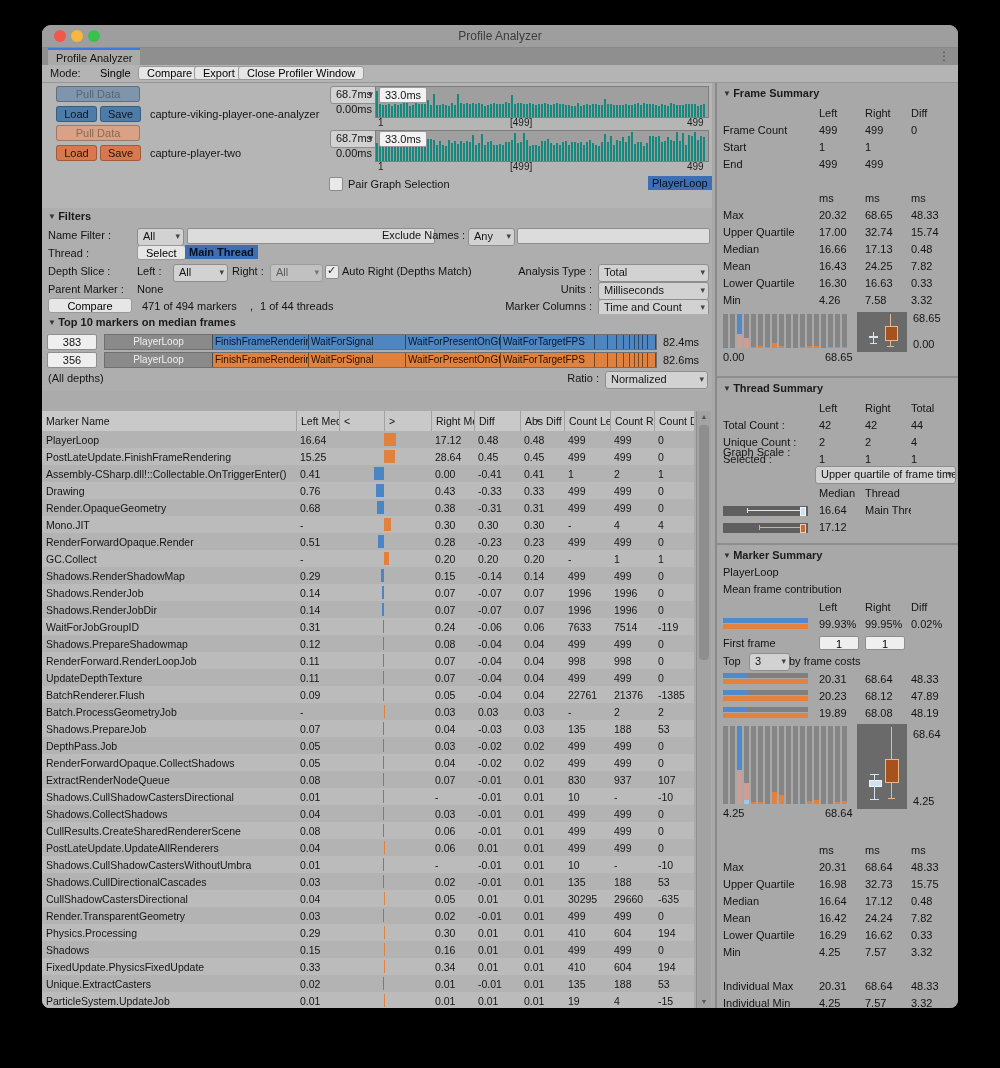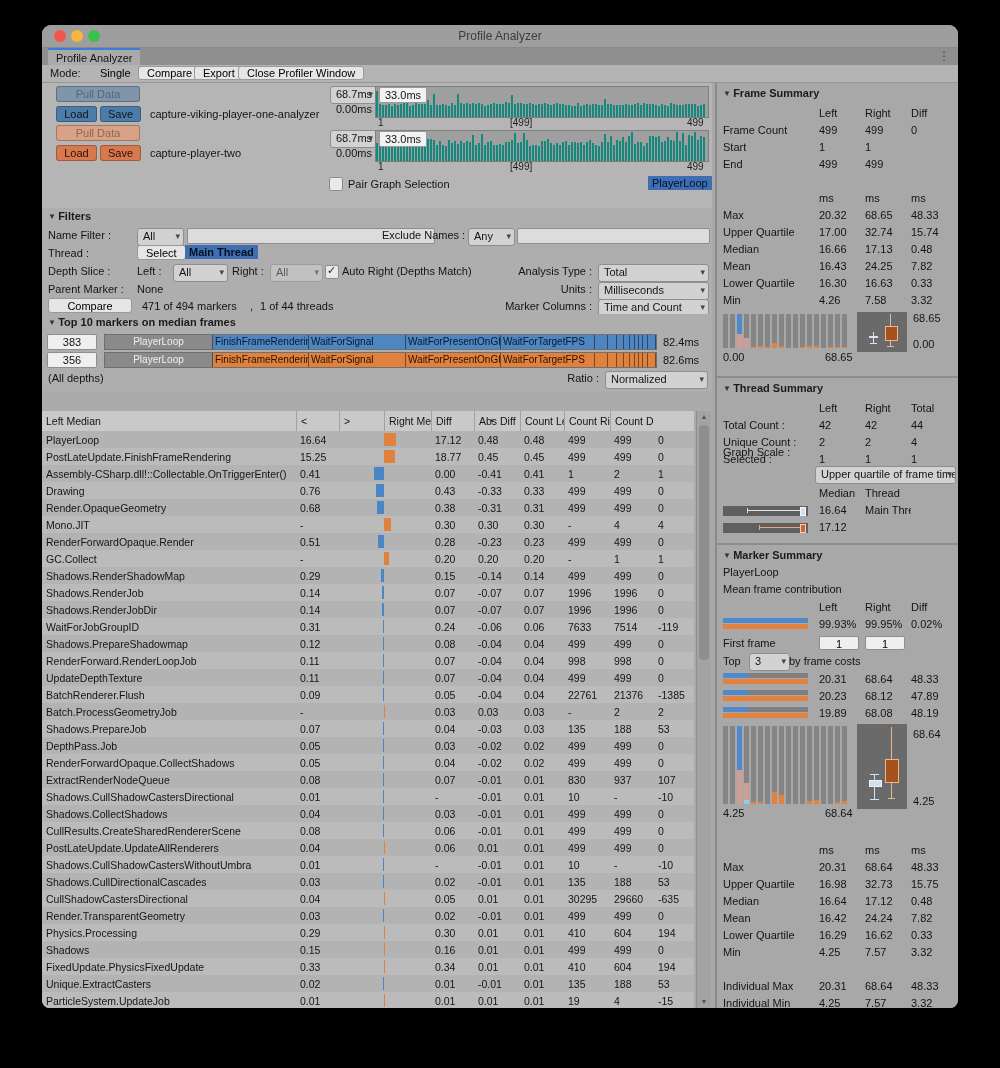--- a/index.html
+++ b/index.html
@@ -489,20 +489,21 @@
           </div>
         </div>
       <span class="lbl" style="left:6px;top:58px;">(All depths)</span>
       <span class="lbl rlabel" style="left:505px;top:58px;width:52px;">Ratio :</span>
       <div class="dd" style="left:563px;top:57px;width:84px;">Normalized</div>
     </div>
 
     <div class="comparison">
       <span class="sec-h lbl" style="left:6px;top:2px;margin-top:44px;">Marker Comparison for currently selected range</span>
       <div class="thead">
+        <div class="hcell">Marker Name</div>
         <div class="hcell">Left Median</div>
         <div class="hcell">&lt;</div>
         <div class="hcell">&gt;</div>
         <div class="hcell">Right Median</div>
         <div class="hcell">Diff</div>
         <div class="hcell"><span class="sortmark">▲</span><span>Abs Diff</span></div>
         <div class="hcell">Count Left</div>
         <div class="hcell">Count Right</div>
         <div class="hcell">Count Diff</div>
       </div>
@@ -521,21 +522,21 @@
             <div class="tcell">499</div>
             <div class="tcell">0</div>
           </div>
           <div class="trow alt">
             <div class="tcell">PostLateUpdate.FinishFrameRendering</div>
             <div class="tcell">15.25</div>
             <div class="bcell"></div>
             <div class="bcell">
               <div class="bar orange" style="width: 10.8px;"></div>
             </div>
-            <div class="tcell">18.77</div>
+            <div class="tcell">28.64</div>
             <div class="tcell">0.45</div>
             <div class="tcell">0.45</div>
             <div class="tcell">499</div>
             <div class="tcell">499</div>
             <div class="tcell">0</div>
           </div>
           <div class="trow">
             <div class="tcell">Assembly-CSharp.dll!::Collectable.OnTriggerEnter()</div>
             <div class="tcell">0.41</div>
             <div class="bcell">

